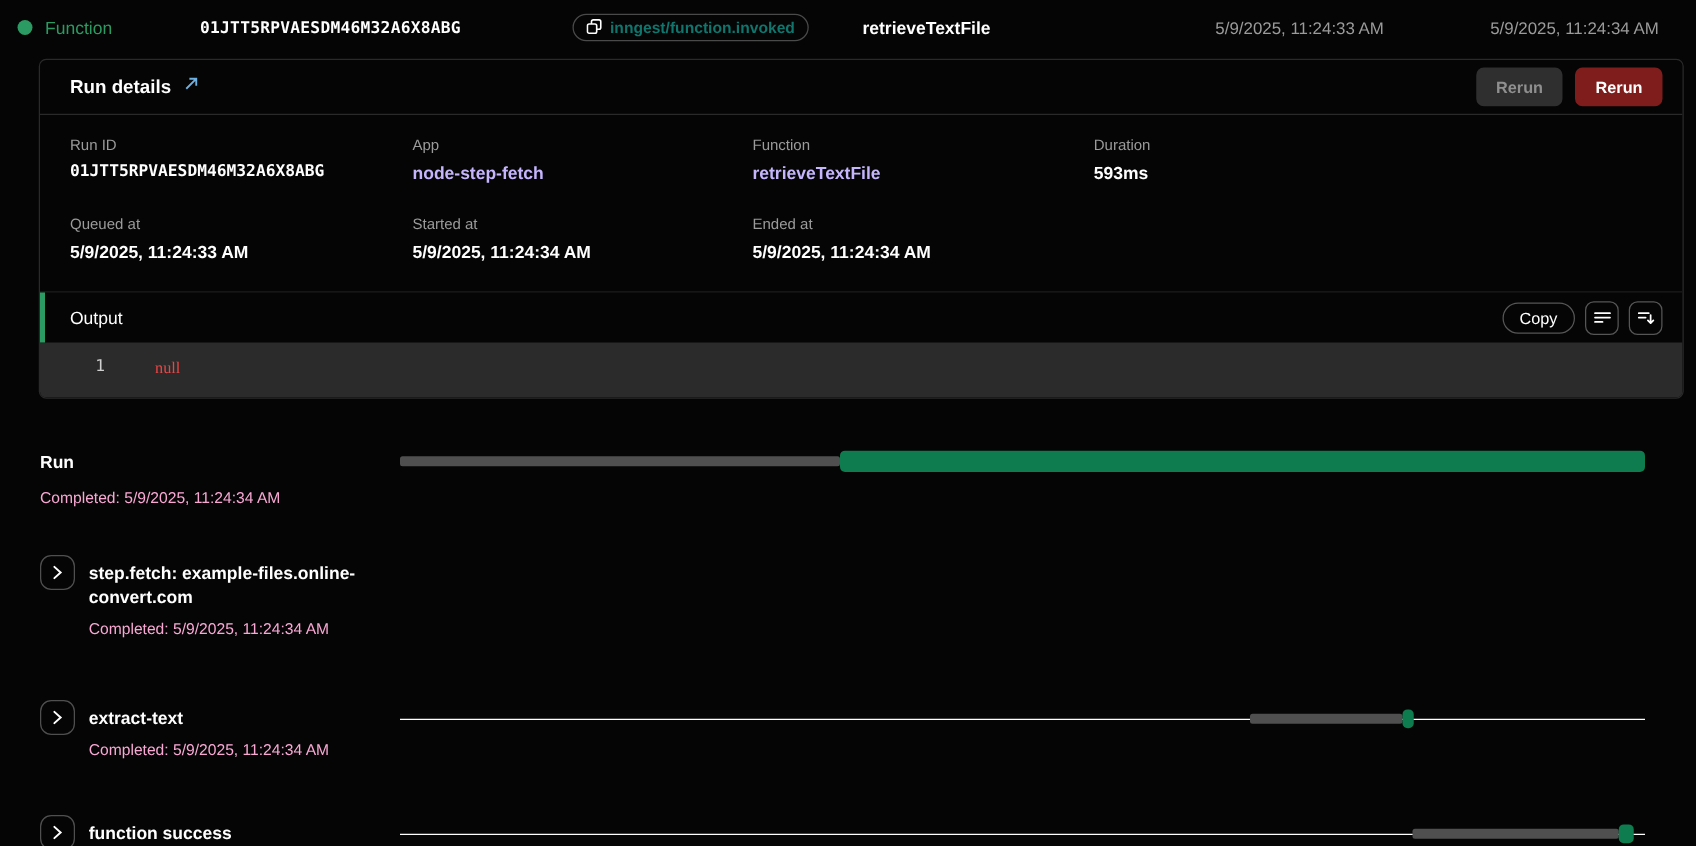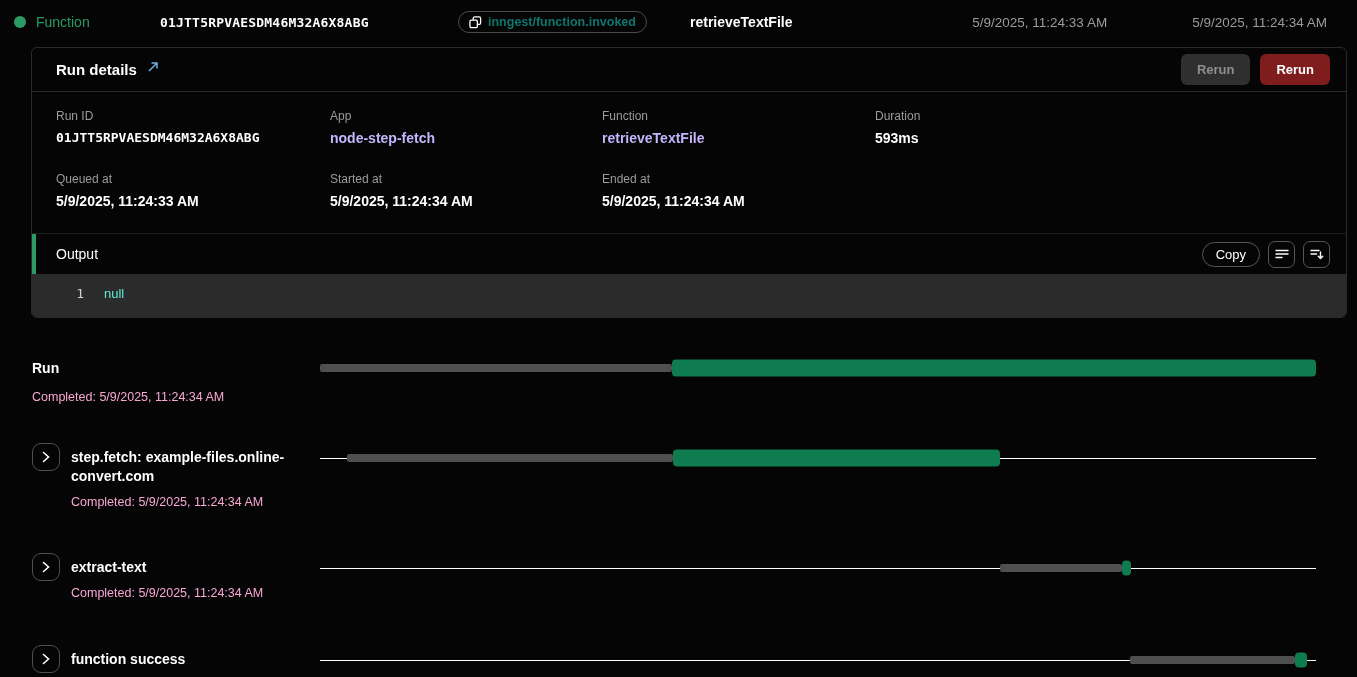--- a/index.html
+++ b/index.html
@@ -36,21 +36,21 @@
 
   .output-header { position:relative; display:flex; align-items:center; justify-content:space-between; height:41px; padding:0 16px 0 24px; border-top:1px solid #1d1d1d; }
   .output-accent { position:absolute; left:0; top:0; bottom:0; width:4px; background:#2c9b63; }
   .output-title { font-size:14px; }
   .output-actions { display:flex; align-items:center; gap:8px; }
   .btn-copy { background:transparent; border:1px solid #565656; color:#fff; border-radius:14px; padding:4px 13px; font-size:13px; font-family:inherit; cursor:pointer; }
   .icon-btn { width:27px; height:27px; background:transparent; border:1px solid #565656; border-radius:7px; display:flex; align-items:center; justify-content:center; cursor:pointer; }
 
   .code-area { background:#2b2b2b; padding:12px 0 16px 0; display:flex; align-items:flex-start; }
   .line-no { width:52px; text-align:right; font-family:"DejaVu Sans Mono", monospace; font-size:13px; color:#cfcfcf; }
-  .code-text { margin-left:20px; font-family:Liberation Sans, sans-serif; font-size:13px; color:#5eead4; }
+  .code-text { margin-left:40px; font-family:Liberation Serif, serif; font-size:13px; color:#ef4444; }
 
   
   .timeline { margin-top:40px; }
   .trow { display:flex; align-items:flex-start; padding-left:32px; }
   .trow-info { width:288px; display:flex; align-items:flex-start; gap:11px; }
   .expander { width:28px; height:28px; flex:none; background:transparent; border:1px solid #4f4f4f; border-radius:9px; color:#fff; display:flex; align-items:center; justify-content:center; cursor:pointer; }
   .trow-texts { padding-top:5px; max-width:237px; }
   .trow-label { font-size:14px; font-weight:bold; line-height:19px; }
   .trow-completed { font-size:12.5px; color:#f9a8d4; margin-top:9px; line-height:15px; }
   .trow.no-exp .trow-texts { padding-top:1px; }
@@ -58,21 +58,21 @@
 
   .track { position:relative; flex:1; height:18px; margin-right:41px; margin-top:6px; cursor:pointer; }
   .trow.no-exp .track { margin-top:1px; }
   .track::before { content:''; position:absolute; left:0; right:0; top:50%; height:1px; background:#ffffff; }
   .seg { position:absolute; top:50%; transform:translateY(-50%); }
   .seg.queued { height:8px; background:#4f4f4f; border-radius:2px; }
   .seg.active { height:17px; background:#0e7c4f; border-radius:4px; }
   .seg.marker { height:15px; background:#0e7c4f; border-radius:4px; min-width:9px; }
 
   .mb-row1 { margin-bottom:38px;justify-content:flex-end; }
-  .mb-row2 { margin-bottom:43px; }
+  .mb-row2 { margin-bottom:43px;flex-direction:column; }
   .mb-row3 { margin-bottom:44px; }
 </style>
 </head>
 <body>
 
 <div class="topbar">
   <div class="status">
     <span class="status-dot"></span>
     <span class="status-text">Function</span>
   </div>

